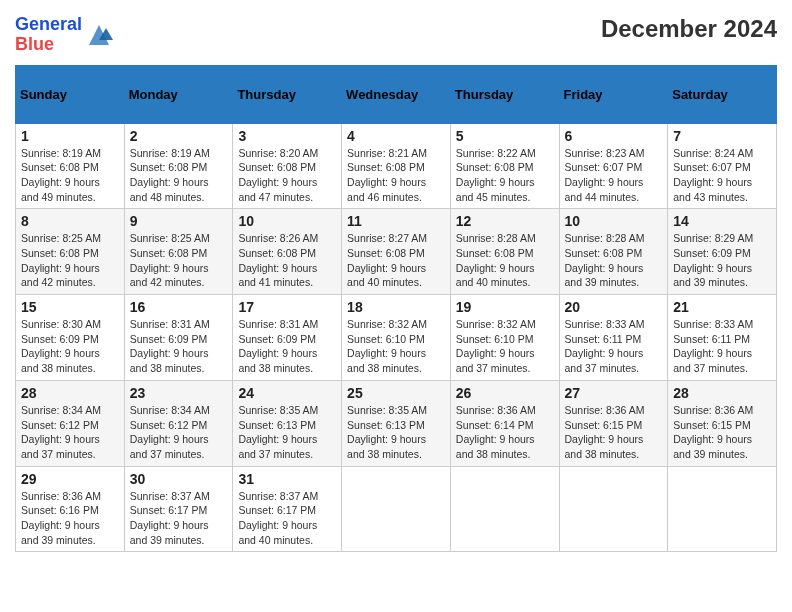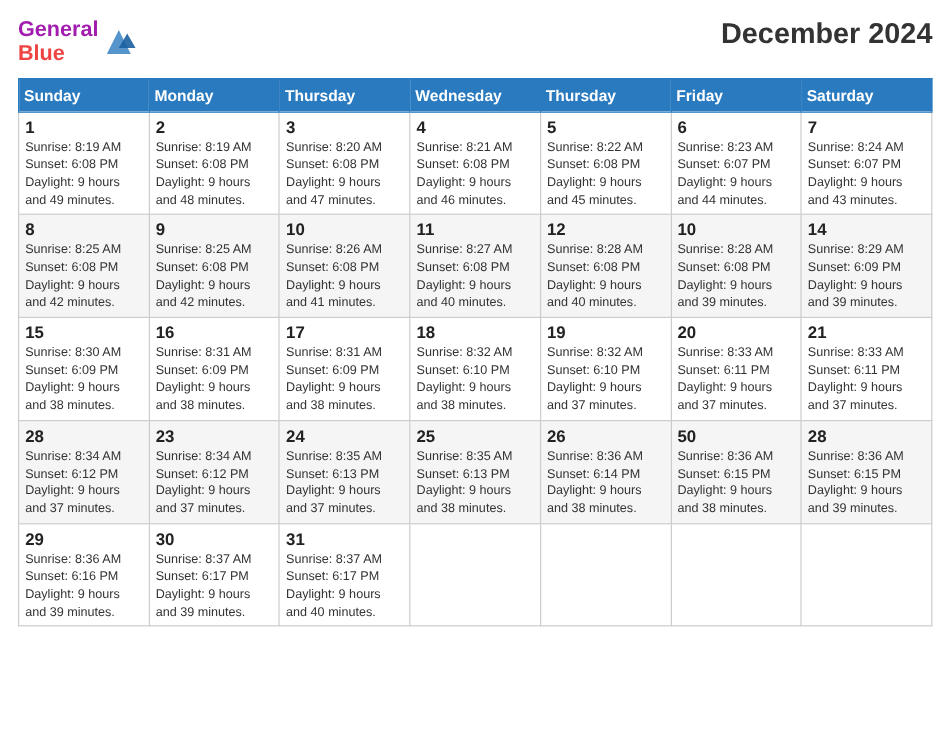--- a/index.html
+++ b/index.html
@@ -21,21 +21,21 @@
       align-items: center;
     }
     .logo-text {
       display: flex;
       flex-direction: column;
       line-height: 1.1;
     }
     .logo-general {
       font-size: 18px;
       font-weight: bold;
-      color: #a21caf;
+      color: #1d4ed8;
     }
     .logo-blue {
       font-size: 18px;
       font-weight: bold;
       color: #ef4444;
     }
     .logo-icon {
       width: 30px;
       height: 30px;
       margin-left: 2px;
@@ -52,22 +52,22 @@
       font-size: 16px;
       color: #555;
     }
     table {
       width: 100%;
       border-collapse: collapse;
       font-size: 11px;
     }
     thead tr th {
       background: #2a7abf;
-      color: #ffffff;
-      padding: 6px 4px;
+      color: #000000;
+      padding: 21px 4px;
       text-align: left;
       font-size: 13px;
       font-weight: bold;
       border: 1px solid #2a7abf;
     }
     tbody tr td {
       border: 1px solid #ccc;
       padding: 4px 5px;
       vertical-align: top;
       width: 14.28%;
@@ -177,21 +177,21 @@
         <td><span class="day-num">28</span>
 <span class="day-info">Sunrise: 8:34 AM<br>Sunset: 6:12 PM<br>Daylight: 9 hours and 37 minutes.</span></td>
         <td><span class="day-num">23</span>
 <span class="day-info">Sunrise: 8:34 AM<br>Sunset: 6:12 PM<br>Daylight: 9 hours and 37 minutes.</span></td>
         <td><span class="day-num">24</span>
 <span class="day-info">Sunrise: 8:35 AM<br>Sunset: 6:13 PM<br>Daylight: 9 hours and 37 minutes.</span></td>
         <td><span class="day-num">25</span>
 <span class="day-info">Sunrise: 8:35 AM<br>Sunset: 6:13 PM<br>Daylight: 9 hours and 38 minutes.</span></td>
         <td><span class="day-num">26</span>
 <span class="day-info">Sunrise: 8:36 AM<br>Sunset: 6:14 PM<br>Daylight: 9 hours and 38 minutes.</span></td>
-        <td><span class="day-num">50</span>
+        <td><span class="day-num">27</span>
 <span class="day-info">Sunrise: 8:36 AM<br>Sunset: 6:15 PM<br>Daylight: 9 hours and 38 minutes.</span></td>
         <td><span class="day-num">28</span>
 <span class="day-info">Sunrise: 8:36 AM<br>Sunset: 6:15 PM<br>Daylight: 9 hours and 39 minutes.</span></td>
       </tr>
       <tr>
         <td><span class="day-num">29</span>
 <span class="day-info">Sunrise: 8:36 AM<br>Sunset: 6:16 PM<br>Daylight: 9 hours and 39 minutes.</span></td>
         <td><span class="day-num">30</span>
 <span class="day-info">Sunrise: 8:37 AM<br>Sunset: 6:17 PM<br>Daylight: 9 hours and 39 minutes.</span></td>
         <td><span class="day-num">31</span>

